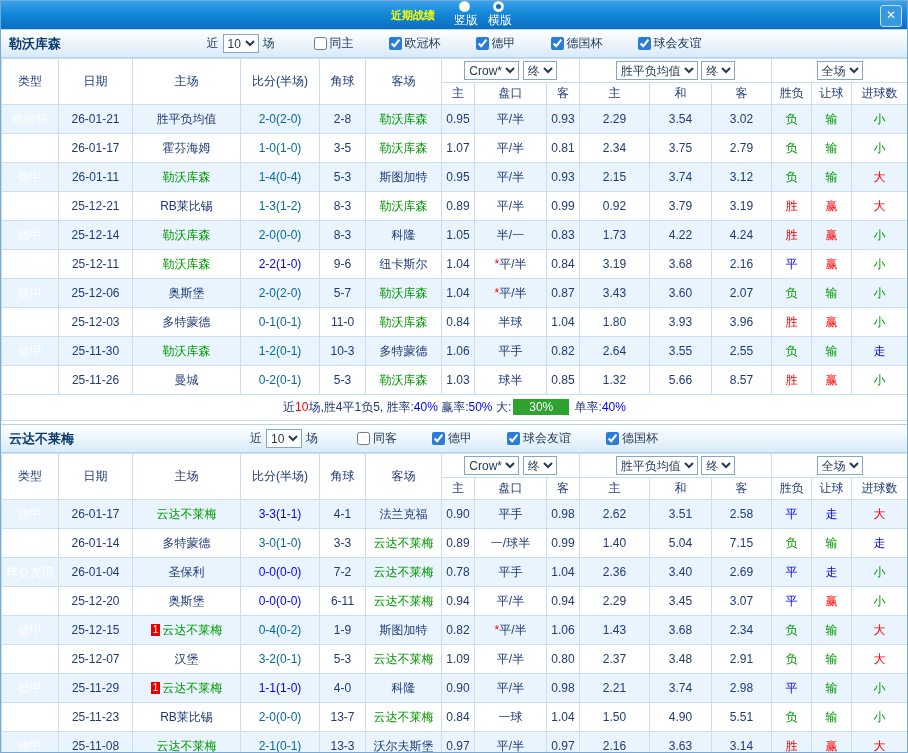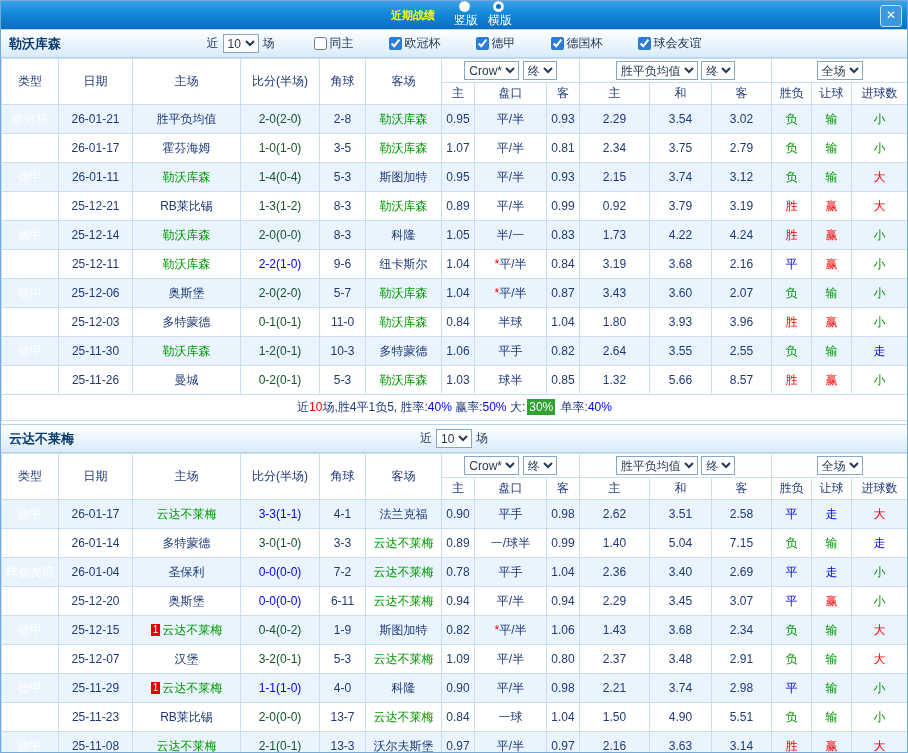--- a/index.html
+++ b/index.html
@@ -53,32 +53,32 @@
   .grid tbody tr:nth-child(even) td{background:#fff;}
 
   td.lg{color:#fff;}
   td.lg.lg-ucl{background:#ff8c00;}
   td.lg.lg-de{background:#cb2ecb;}
   td.lg.lg-dfb{background:#9e3a3a;}
   td.lg.lg-fr{background:#10ad9b;}
 
   td.team{cursor:pointer;}
   td.team.focus{color:#009900;}
-  td.score.win{color:#14532d;}
+  td.score.win{color:#0369a1;}
   td.score.draw{color:#0000ff;}
   td.res.r{color:#ff0000;}
   td.res.g{color:#009900;}
   td.res.b{color:#0000ff;}
   .star{color:#ff0000;font-style:normal;}
   .badge1{display:inline-block;background:#e80000;color:#fff;font-size:10px;line-height:12px;padding:0 2px;margin-right:2px;vertical-align:1px;}
 
   tfoot td.summary-cell{height:25px;background:#fff;color:#1f3a77;}
   .summary-cell .red{color:#ff0000;}
   .summary-cell .blue{color:#0000ff;}
-  .summary-cell .badge{background:#2fa32f;color:#fff;padding:1px 2px;margin:0 2px;}
+  .summary-cell .badge{background:#2fa32f;color:#fff;padding:1px 16px;margin:0 2px;}
 </style>
 </head>
 <body>
 
 <div class="window">
 
   <div class="topbar">
     <span class="title">近期战绩</span>
     <span class="radio">
       <span class="dot"></span>
@@ -331,20 +331,21 @@
     </table>
   </div>
 
   <div class="section">
     <div class="secbar">
       <span class="teamname">云达不莱梅</span>
       <span class="filters">
         <span>近</span>
         <select><option>10</option></select>
         <span>场</span>
+        <span class="checks"><label class="chk"><input type="checkbox" style="">同客</label><label class="chk"><input type="checkbox" checked="" style="">德甲</label><label class="chk"><input type="checkbox" checked="" style="">球会友谊</label><label class="chk"><input type="checkbox" checked="" style="">德国杯</label></span>
       </span>
     </div>
     <table class="grid">
       <colgroup>
         <col style="width:57px">
           <col style="width:74px">
           <col style="width:108px">
           <col style="width:79px">
         <col style="width:46px">
           <col style="width:76px">

